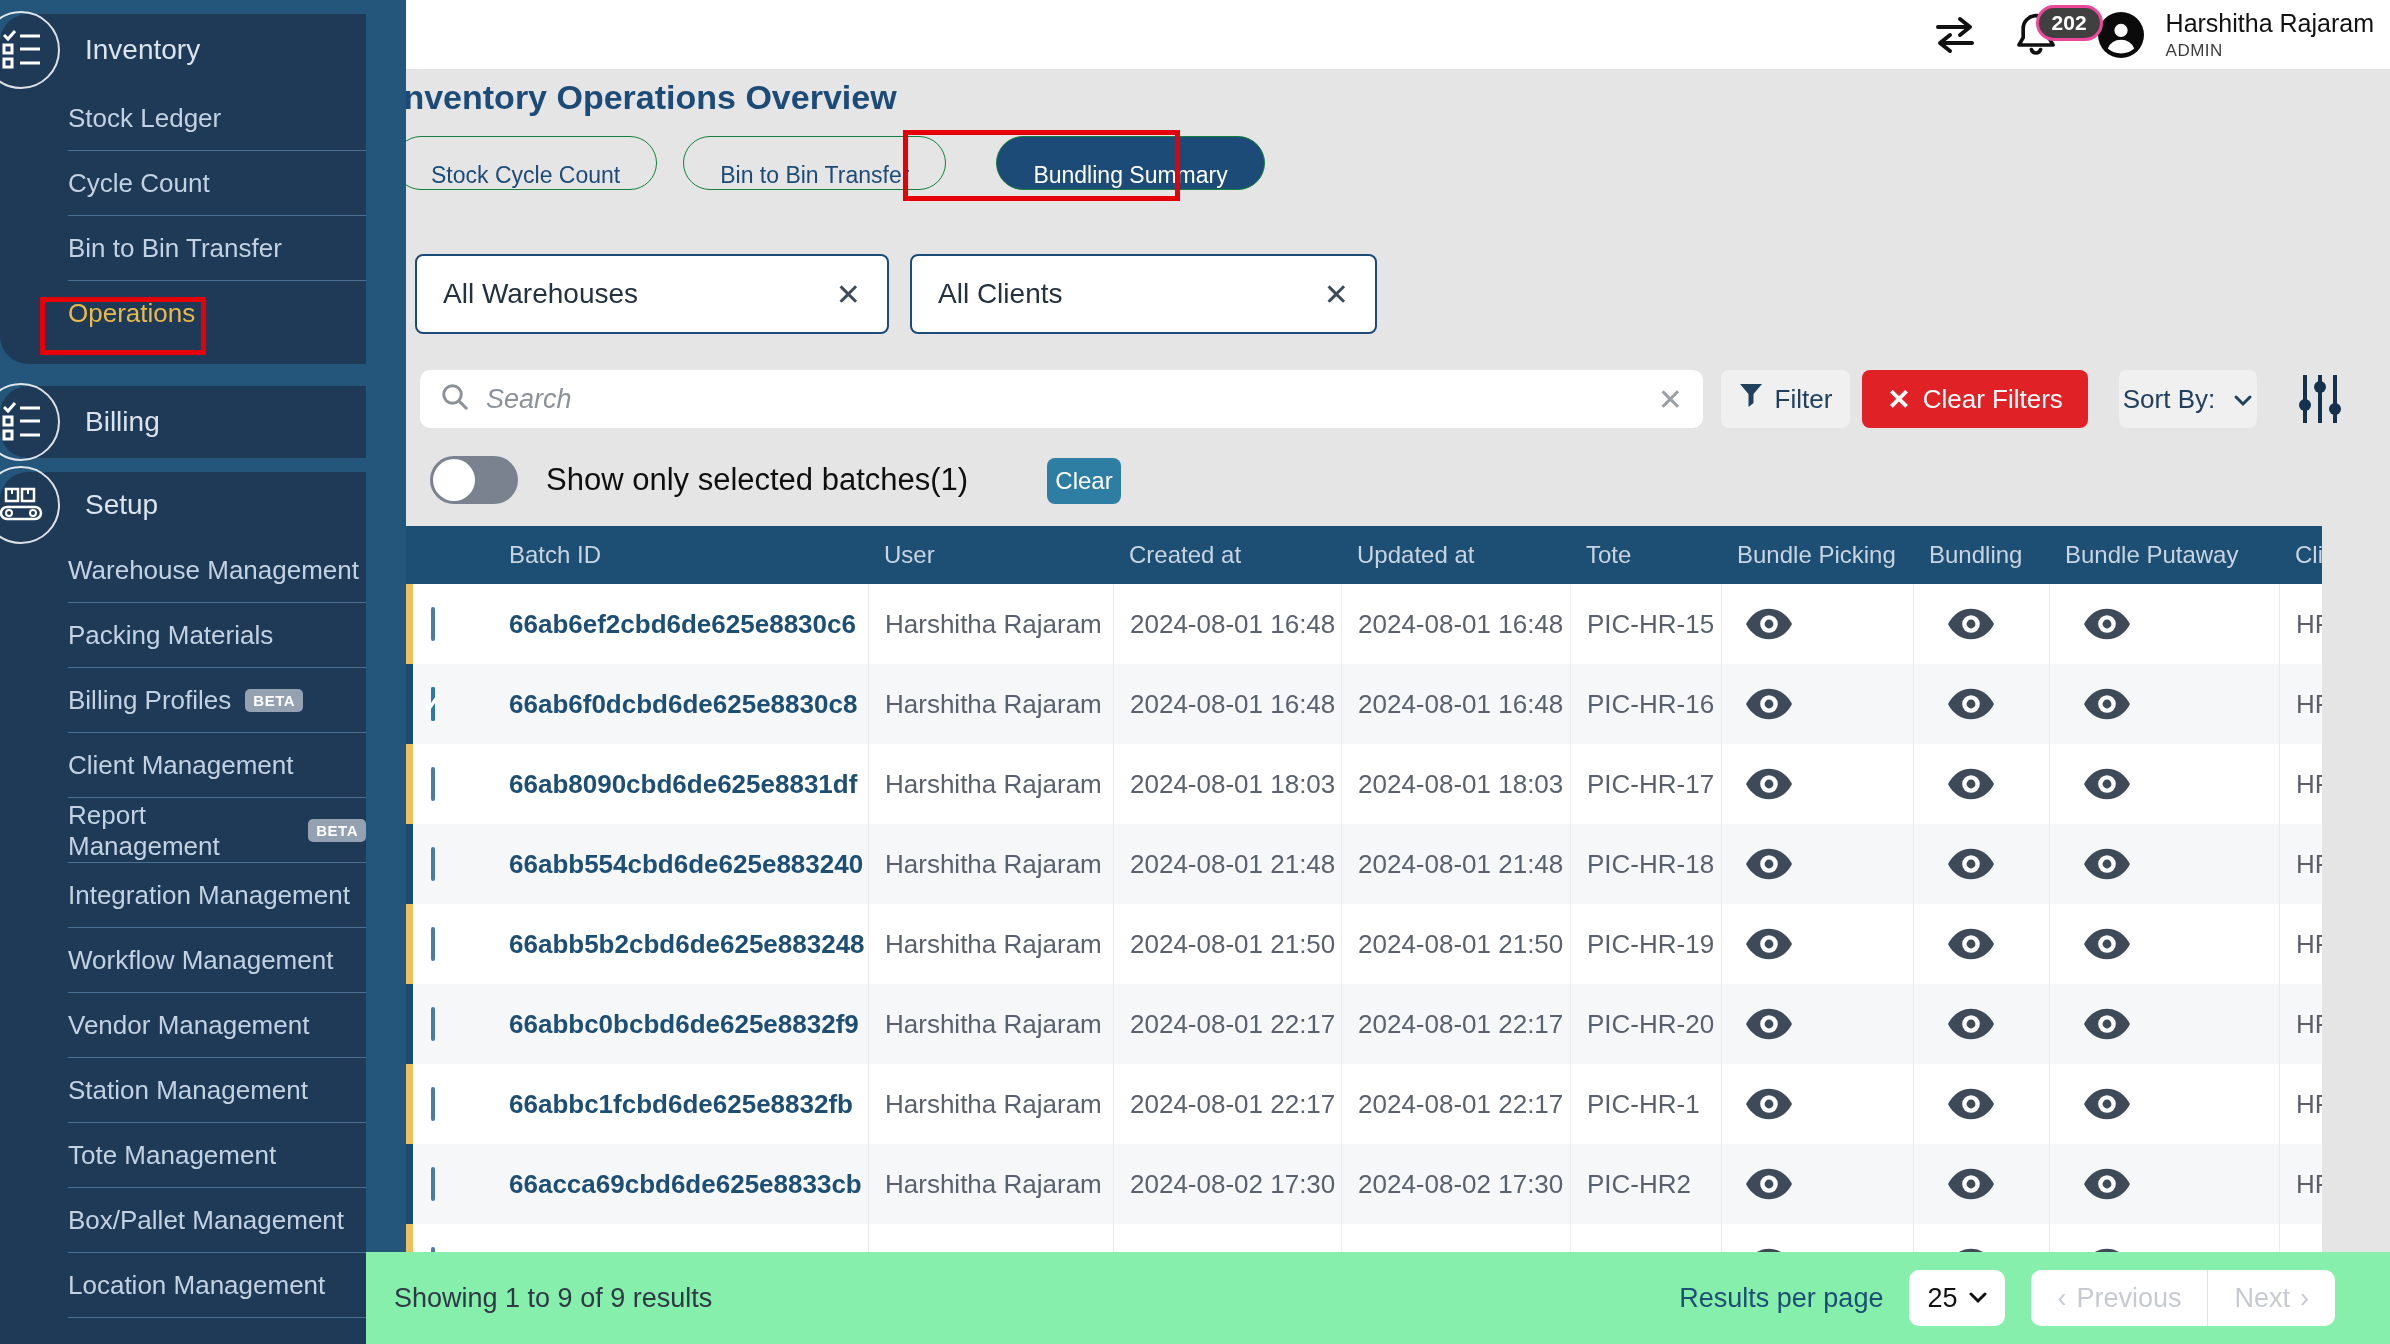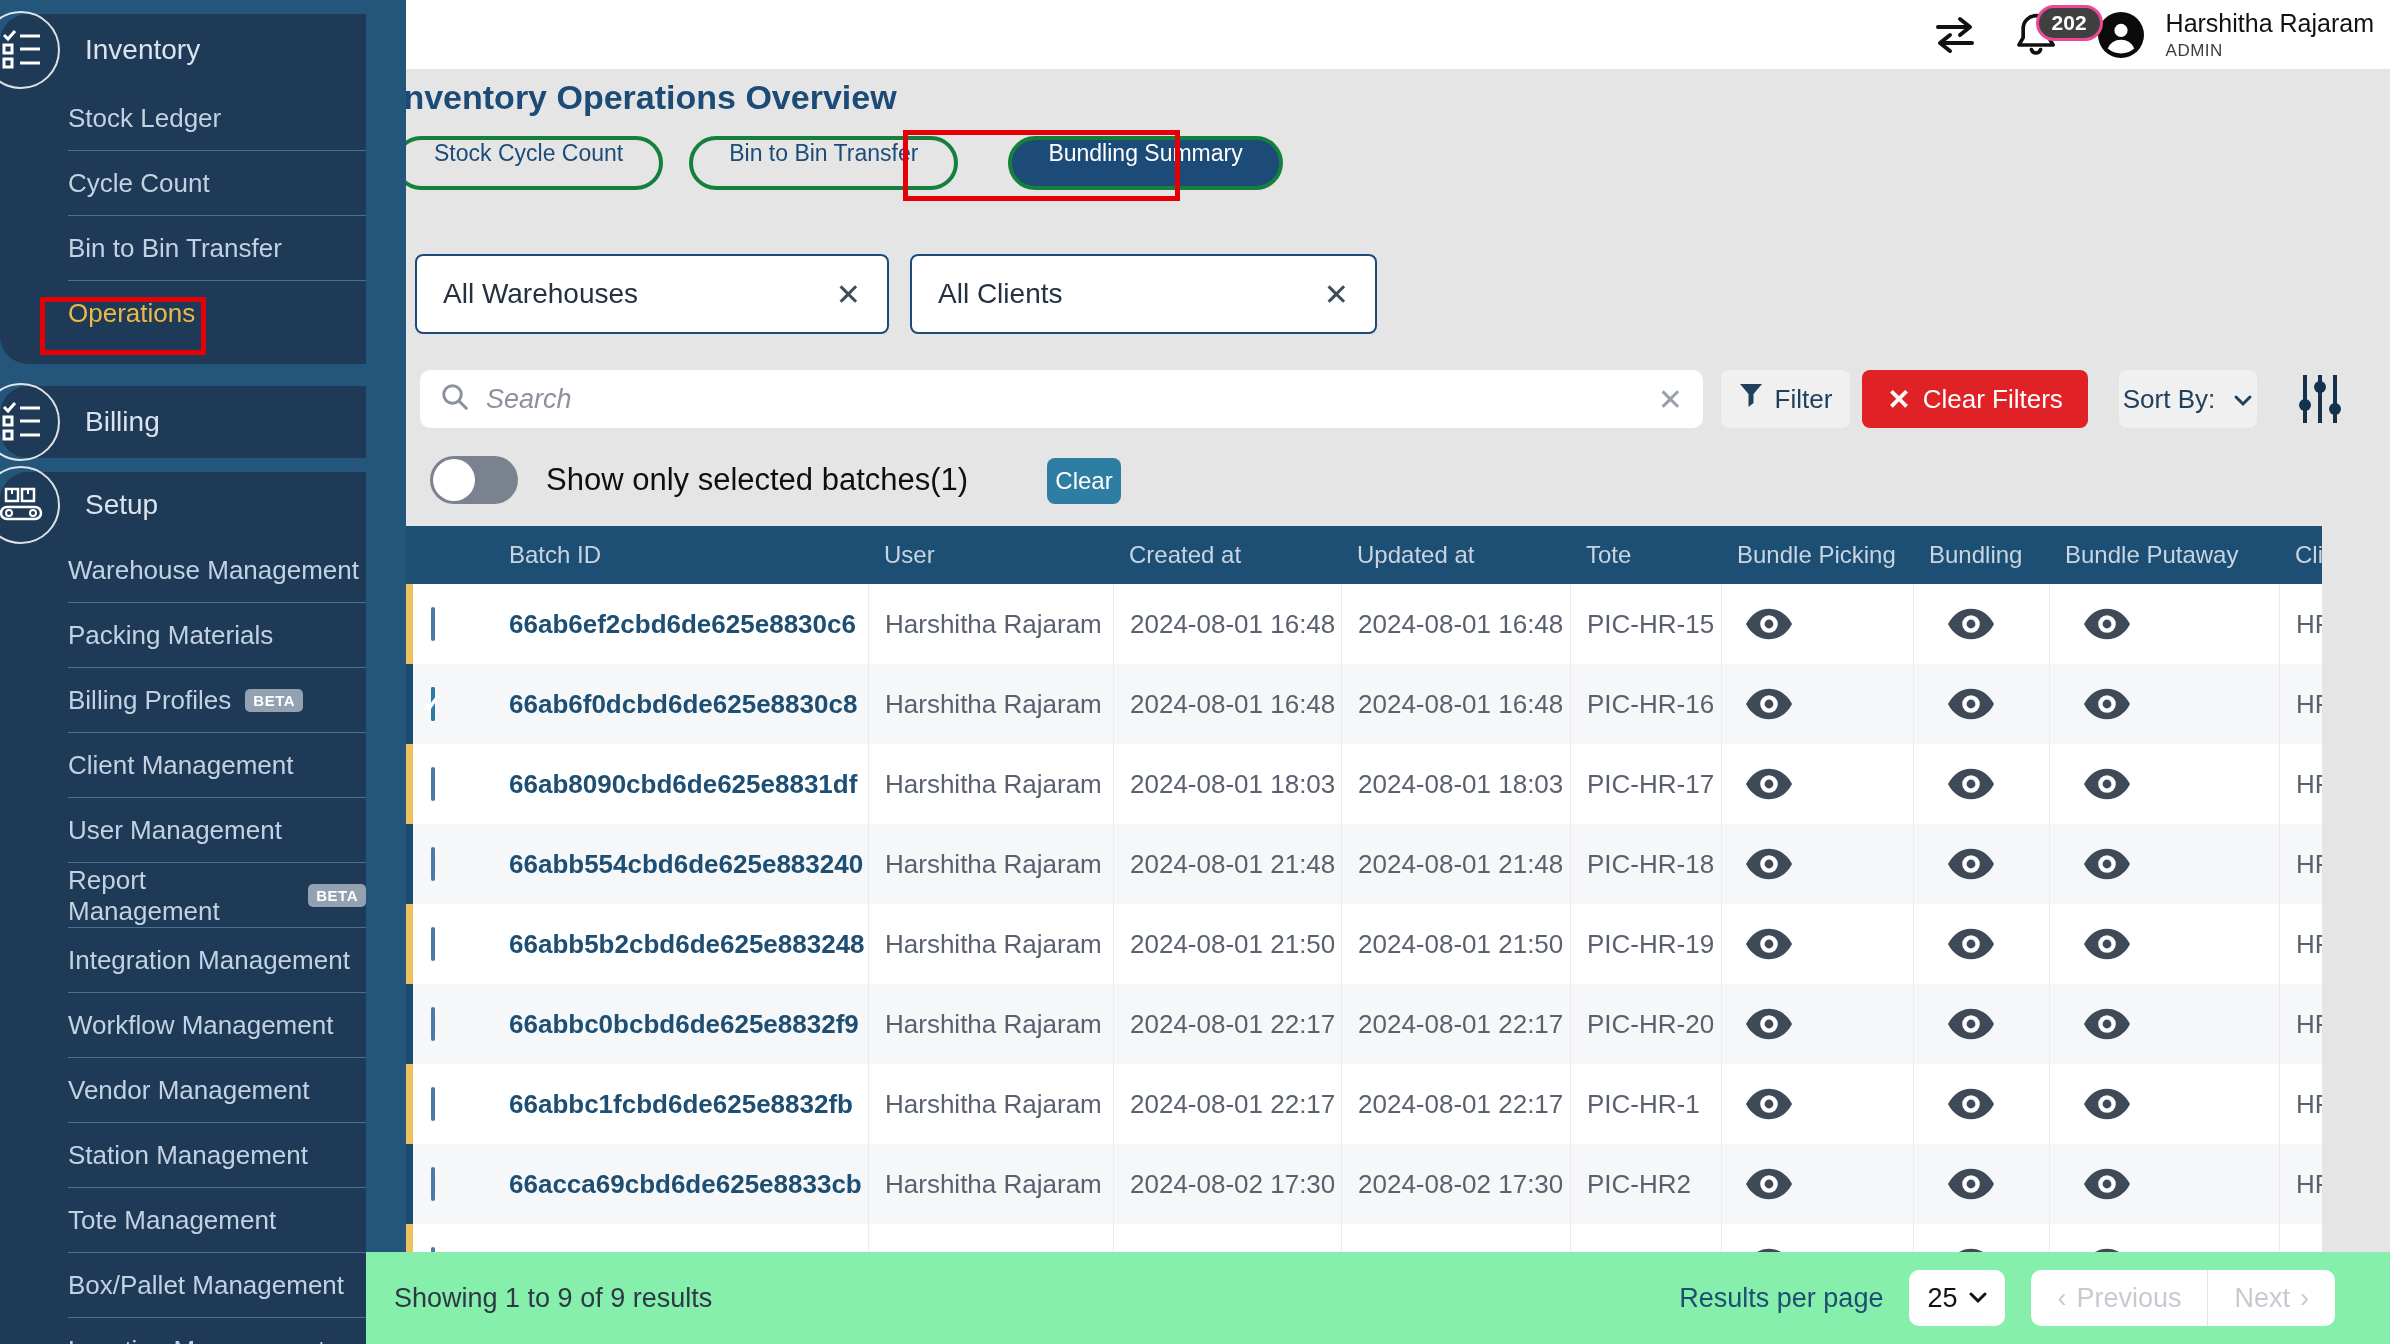--- a/index.html
+++ b/index.html
@@ -41,22 +41,22 @@
         padding:3px 8px;border-radius:5px;letter-spacing:.5px;}
 
   
   .redbox{position:absolute;border:5px solid #e40006;z-index:60;pointer-events:none;background:transparent;}
   #redbox-operations{left:40px;top:297px;width:166px;height:58px;}
   #redbox-bundling{left:903px;top:130px;width:277px;height:71px;}
 
   
   .page-title{position:absolute;left:394px;top:78px;font-size:34px;font-weight:bold;color:#1c4b77;z-index:3;}
   .tabs{position:absolute;left:394px;top:136px;display:flex;gap:26px;z-index:3;}
-  .tab{height:54px;border-radius:27px;border:4px solid #15803d;color:#1c4b77;font-size:23px;
-       display:flex;align-items:flex-start;padding:0 36px;background:transparent;cursor:pointer;white-space:nowrap;}
+  .tab{height:54px;border-radius:27px;border:1px solid #15803d;color:#1c4b77;font-size:23px;
+       display:flex;align-items:flex-end;padding:0 36px;background:transparent;cursor:pointer;white-space:nowrap;}
   .tab.active{background:#1c4b77;color:#fff;margin-left:24px;}
 
   
   .dd{position:absolute;height:80px;background:#fff;border:2.5px solid #1c4b77;border-radius:8px;
       display:flex;align-items:center;justify-content:space-between;padding:0 26px;
       font-size:28px;color:#24313f;z-index:3;cursor:pointer;}
   .dd-x{font-size:30px;color:#3e4c5a;cursor:pointer;}
   #dd-warehouse{left:415px;top:254px;width:474px;}
   #dd-client{left:910px;top:254px;width:467px;}
 
@@ -230,24 +230,20 @@
 
           </div>
           <div class="nav-item odd">
             <span class="nav-label">Billing Profiles</span>
             <span class="beta">BETA</span>
           </div>
           <div class="nav-item even">
             <span class="nav-label">Client Management</span>
 
           </div>
-          <div class="nav-item odd">
-            <span class="nav-label">User Management</span>
-
-          </div>
           <div class="nav-item even">
             <span class="nav-label">Report Management</span>
             <span class="beta">BETA</span>
           </div>
           <div class="nav-item odd">
             <span class="nav-label">Integration Management</span>
 
           </div>
           <div class="nav-item even">
             <span class="nav-label">Workflow Management</span>

